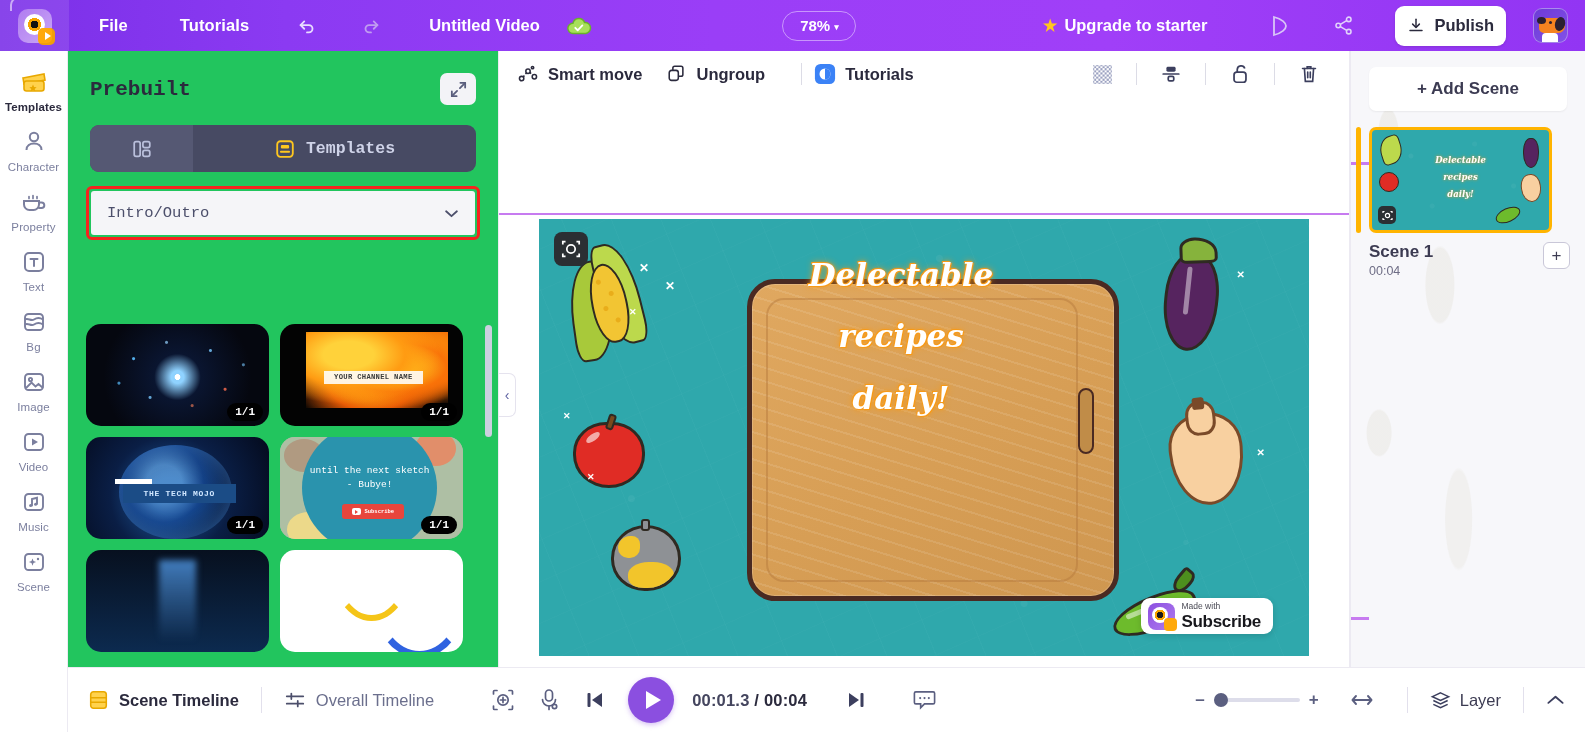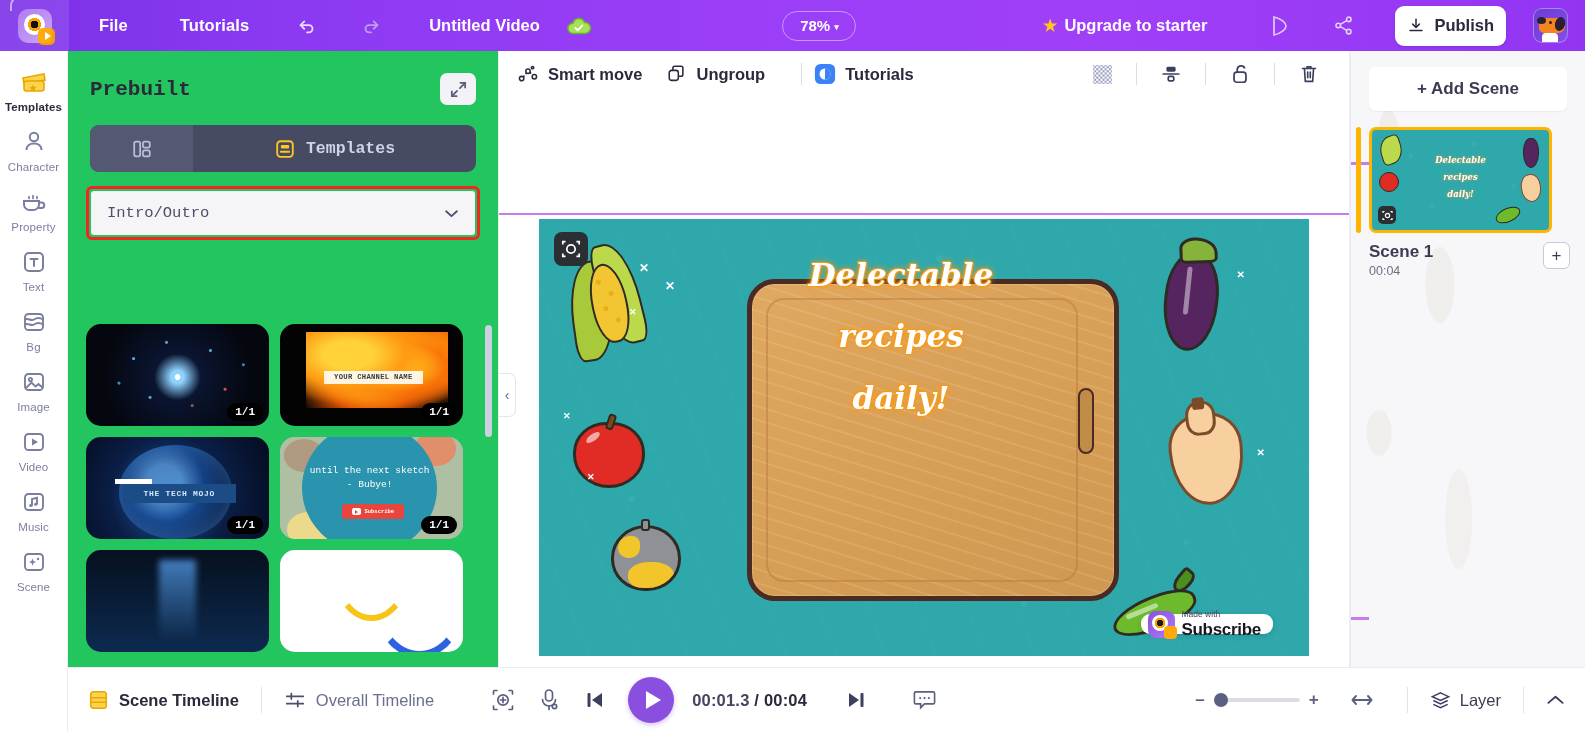--- a/index.html
+++ b/index.html
@@ -376,21 +376,21 @@
   .squash .b{ position:absolute; left:6px; top:16px; width:74px;height:92px;border-radius:46% 46% 52% 52%/ 38% 38% 62% 62%; background:#f8d0a0; border:3px solid #7a4a29;}
   .squash .neck{ position:absolute; left:26px; top:4px; width:30px;height:34px;border-radius:40%; background:#f8d0a0; border:3px solid #7a4a29;}
   .squash .st{ position:absolute; left:34px; top:0; width:12px;height:12px;border-radius:3px; background:#7a4a29;}
   .chili{ right:104px; bottom:2px; width:100px; height:80px; transform:rotate(-22deg); }
   .chili .b{ position:absolute; left:6px; top:22px; width:88px;height:34px;border-radius:50% 46% 46% 50%; background:#6dbb2c; border:3px solid #2f2a22;}
   .chili .tip{ position:absolute; right:-2px; top:12px; width:26px;height:16px;border-radius:50% 20% 40% 50%; background:#4d8f1e; border:3px solid #2f2a22; transform:rotate(-28deg);}
   .chili .sh{ position:absolute; left:22px; top:30px; width:34px;height:5px;border-radius:4px; background:rgba(255,255,255,.5);}
   .sparkle{ position:absolute; color:#fff; font-size:12px; font-weight:bold; }
 
   .wmark{
-    position:absolute; right:36px; bottom:22px; height:20px; border-radius:9px;
+    position:absolute; right:36px; bottom:22px; height:36px; border-radius:9px;
     background:#fff; display:flex; align-items:center; gap:7px; padding:0 12px 0 7px;
     box-shadow:0 2px 6px rgba(0,0,0,.14); z-index:9;
   }
   .wmark .mk{
     width:27px;height:27px;border-radius:8px;background:linear-gradient(135deg,#8b4fe0,#b07cf0); position:relative;
   }
   .wmark .mk:before{ content:""; position:absolute; left:4px;top:4px;width:16px;height:16px;border-radius:50%;
     background:radial-gradient(circle,#1b1b1b 0 28%,#f7a300 28% 48%,#fff 48% 100%); }
   .wmark .mk:after{ content:""; position:absolute; right:-2px;bottom:-1px;width:13px;height:13px;border-radius:4px;background:#ffa90b;}
   .wmark .txtw{ display:flex; flex-direction:column; line-height:1;}

